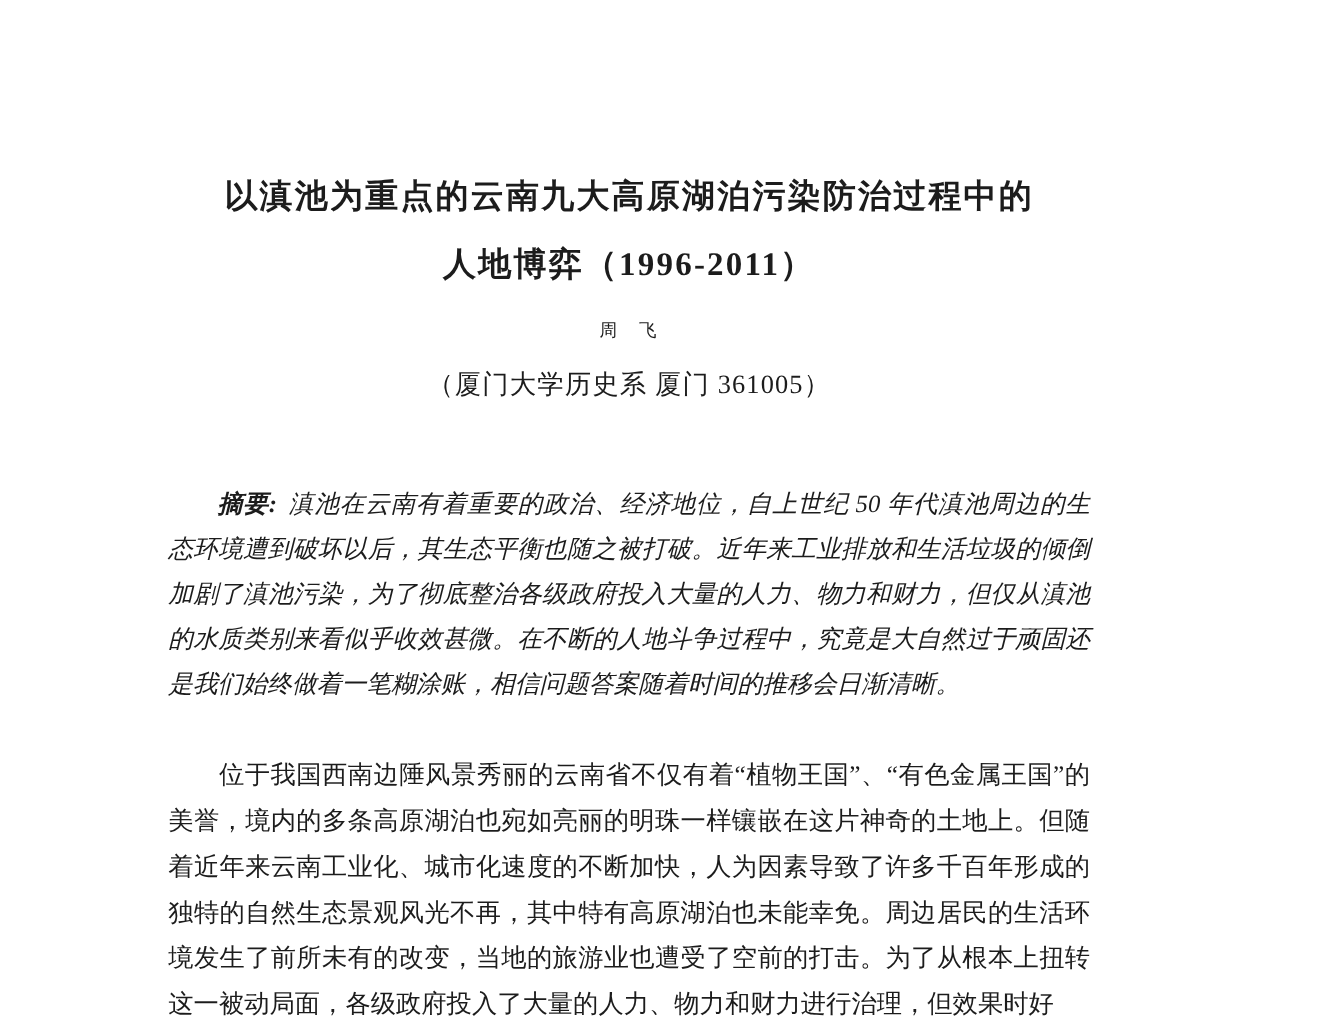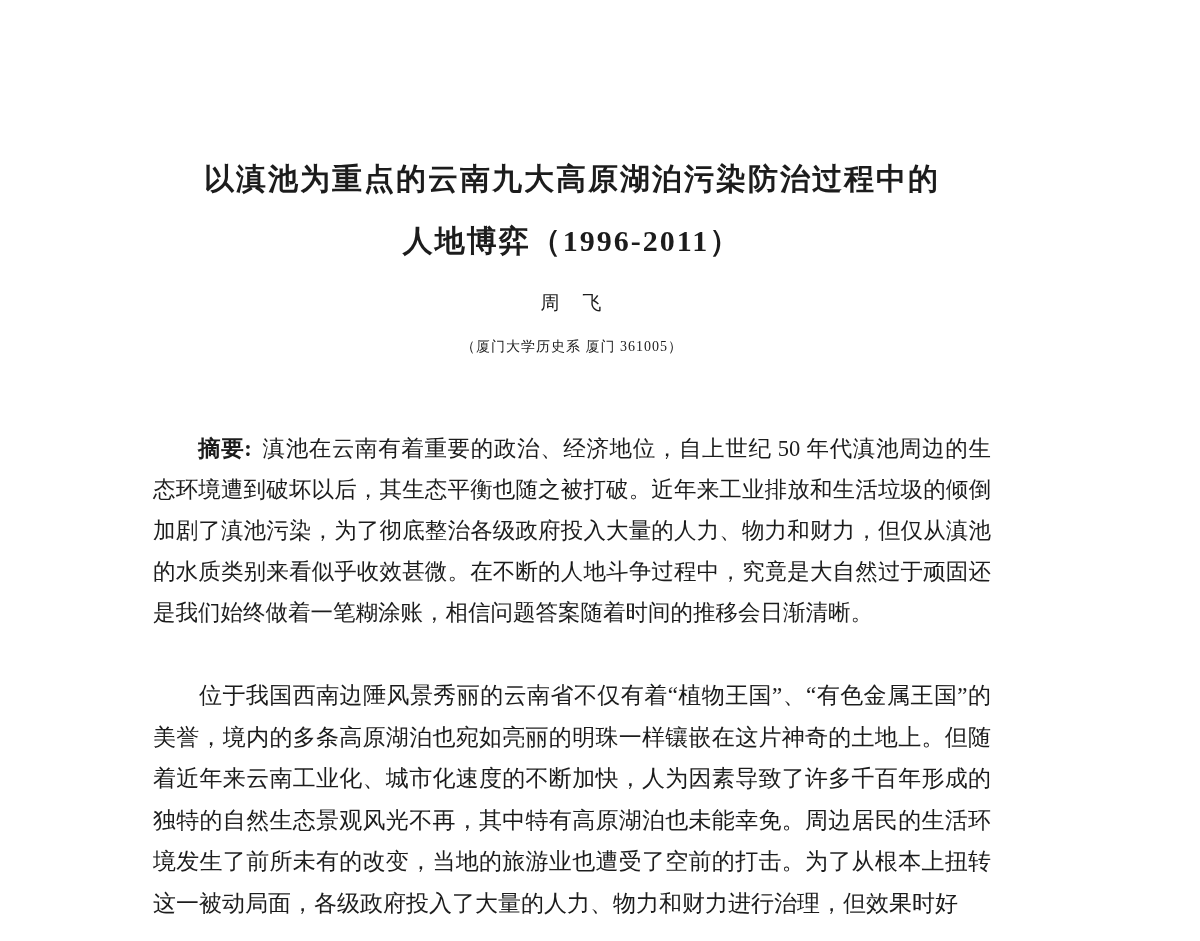--- a/index.html
+++ b/index.html
@@ -23,36 +23,37 @@
   .title {
     text-align: center;
     font-size: 30px;
     font-weight: bold;
     line-height: 62px;
     margin: 0 0 18px 0;
     letter-spacing: 2px;
   }
   .author {
     text-align: center;
-    font-size: 19px;
+    font-size: 16px;
     font-weight: normal;
     margin: 14px 0 0 0;
     letter-spacing: 2px;
   }
   .affiliation {
     text-align: center;
-    font-size: 14px;
+    font-size: 24px;
     margin: 22px 0 0 0;
     letter-spacing: 1px;
   }
   .abstract-block {
     margin-top: 72px;
     font-size: 22.5px;
     line-height: 41px;
     text-align: justify;
+    font-style: italic;
   }
   .abstract-block p {
     margin: 0;
   }
   .abstract-para {
     text-indent: 2em;
   }
   .inline-label {
     font-weight: bold;
     margin-right: 0.45em;

